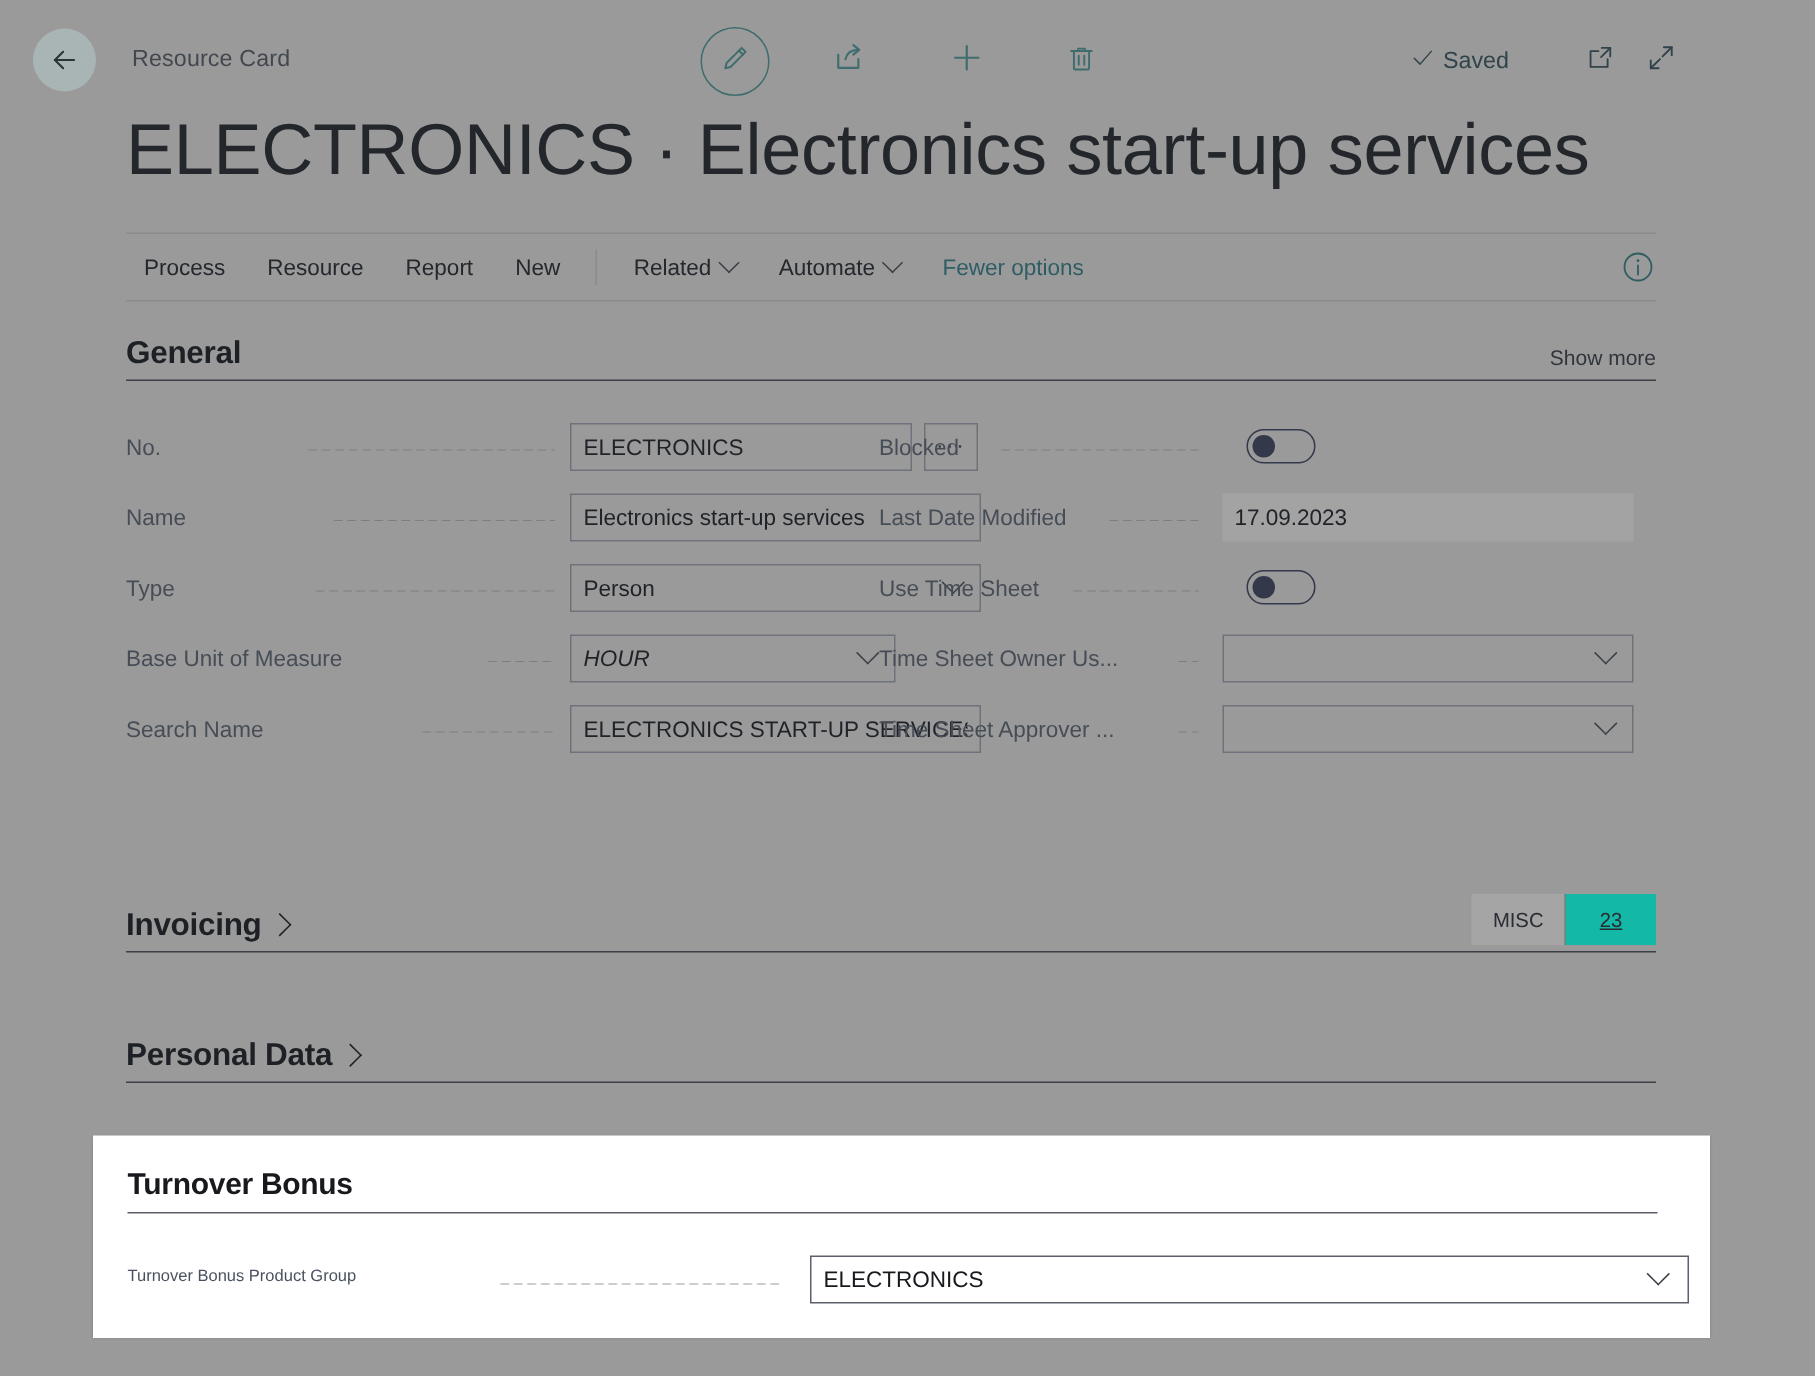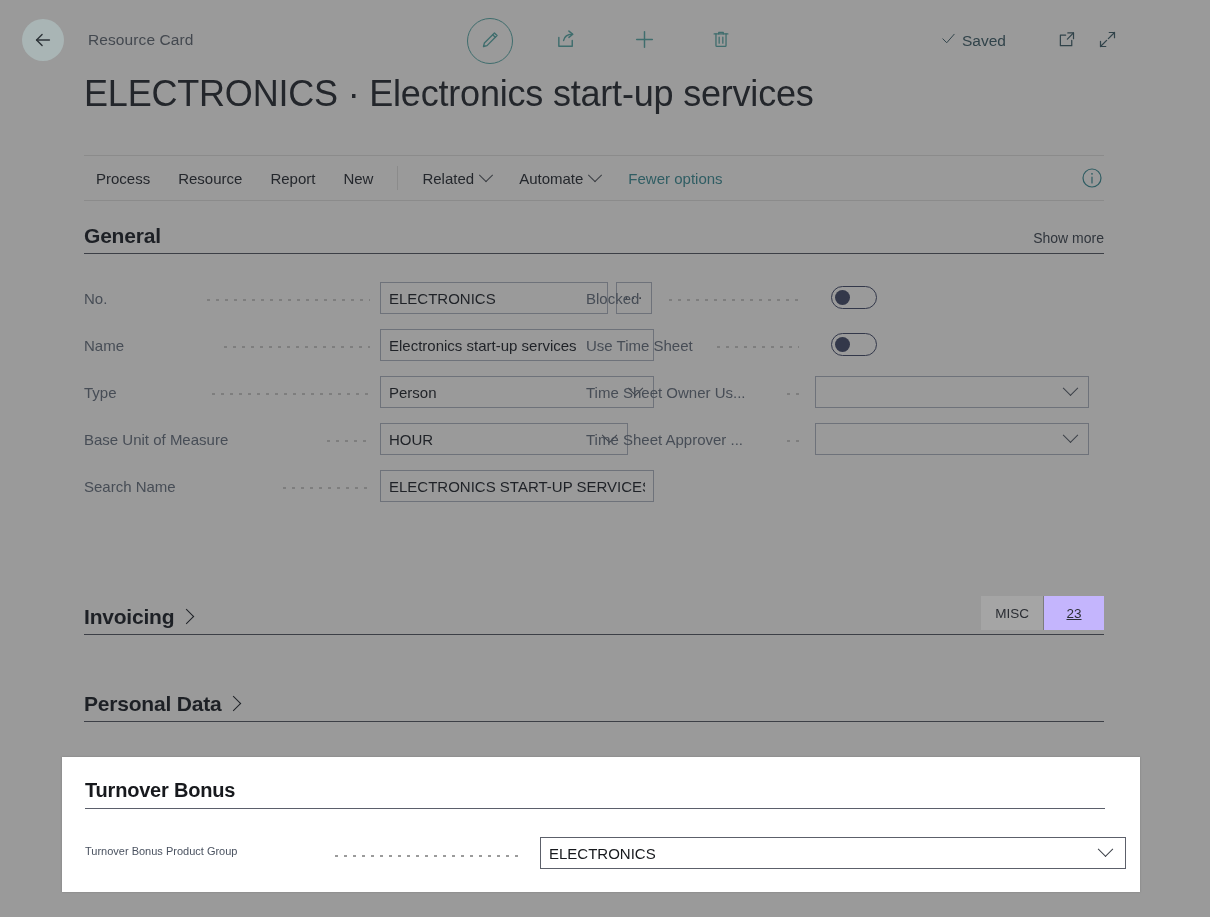--- a/index.html
+++ b/index.html
@@ -78,21 +78,21 @@
     color: #31434a;
     white-space: nowrap;
   }
   .ic-popout { left: 1049px; top: 24px; }
   .ic-expand { left: 1090px; top: 24px; }
 
   
   .page-title {
     position: absolute;
     left: 84px; top: 73px;
-    font-size: 36px;
+    font-size: 48px;
     font-weight: 300;
     color: #23262b;
     letter-spacing: -0.2px;
     white-space: nowrap;
   }
 
   
   .ribbon {
     position: absolute;
     left: 84px; top: 155px;
@@ -286,21 +286,21 @@
   .badge-cell {
     display: flex;
     align-items: center;
     justify-content: center;
     font-size: 13.5px;
     color: #2a2d33;
     padding: 0 14px;
     min-width: 32px;
   }
   .badge-cell.k { background: #a5a5a5; }
-  .badge-cell.v { background: #c4b5fd; border-left: 1px solid #7c7c7c; text-decoration: underline; }
+  .badge-cell.v { background: #14b8a6; border-left: 1px solid #7c7c7c; text-decoration: underline; }
 
   
   .tb-card {
     position: absolute;
     left: 62px; top: 757px;
     width: 1078px;
     height: 135px;
     background: #ffffff;
     box-shadow: 0 0 2px rgba(0,0,0,.18);
   }
@@ -516,21 +516,21 @@
       <div class="dots" style="left:125px; width:161px;"></div>
       <div class="fctl lookup" style="left:296px; width:274px;">
         <span class="val">Person</span>
         <span class="chev"></span>
       </div>
     </div>
 
     <div class="frow">
       <div class="flabel">Base Unit of Measure</div>
       <div class="dots" style="left:240px; width:46px;"></div>
-      <div class="fctl lookup" style="left:296px; width:248px;">
+      <div class="fctl lookup" style="left:296px; width:217px;font-style:italic;">
         <span class="val">HOUR</span>
         <span class="chev"></span>
       </div>
     </div>
 
     <div class="frow">
       <div class="flabel">Search Name</div>
       <div class="dots" style="left:196px; width:90px;"></div>
       <div class="fctl" style="left:296px; width:274px;">
         <span class="val">ELECTRONICS START-UP SERVICES</span>
@@ -542,20 +542,27 @@
   <div class="col-right">
 
     <div class="frow">
       <div class="flabel">Blocked</div>
       <div class="dots" style="left:80px; width:133px;"></div>
       <div class="toggle" style="left:245px;">
         <span class="knob"></span>
       </div>
     </div>
 
+    <div class="frow">
+      <div class="flabel">Last Date Modified</div>
+      <div class="dots" style="left:152px; width:61px;"></div>
+      <div class="fctl readonly" style="left:229px; width:274px;">
+        <span class="val">17.09.2023</span>
+      </div>
+    </div>
 
     <div class="frow">
       <div class="flabel">Use Time Sheet</div>
       <div class="dots" style="left:128px; width:85px;"></div>
       <div class="toggle" style="left:245px;">
         <span class="knob"></span>
       </div>
     </div>
 
     <div class="frow">

